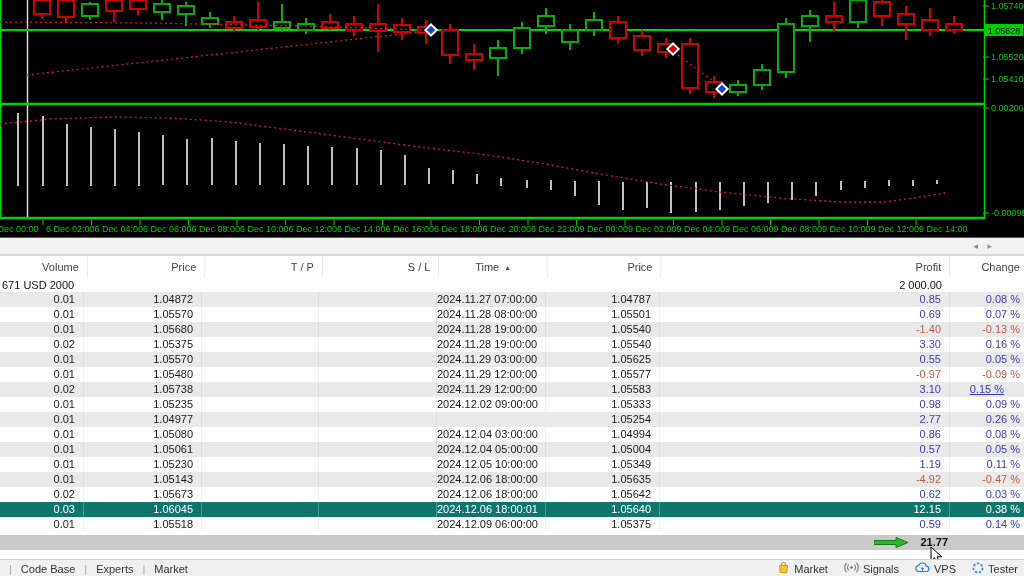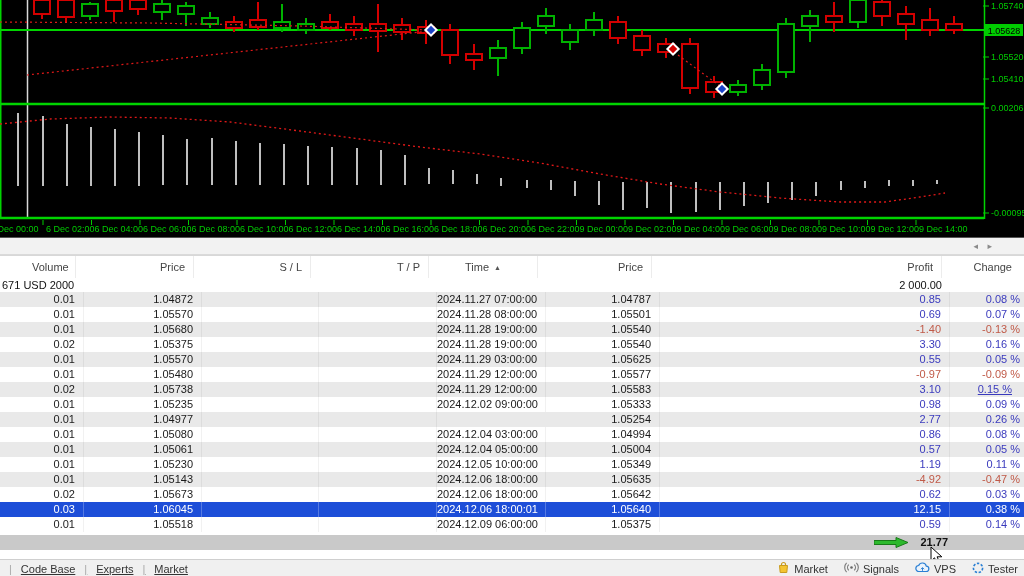--- a/index.html
+++ b/index.html
@@ -26,21 +26,21 @@
 
   
   #balance{position:absolute;left:0;top:278px;width:1024px;height:14px;background:#fff;font-size:11px;color:#111;}
   .bal-label{position:absolute;left:2px;top:0;line-height:14px;}
   .bal-profit{position:absolute;right:82px;top:0;line-height:14px;}
 
   
   #rows{position:absolute;left:0;top:292px;width:1024px;}
   .trow{position:absolute;left:0;width:1024px;height:15px;display:flex;background:#fff;}
   .trow.odd{background:#e9e9e9;}
-  .trow.selected{background:#1d4ed8;}
+  .trow.selected{background:#0f766e;}
   .cell{box-sizing:border-box;height:15px;line-height:15px;font-size:11px;color:#1a1a1a;
         padding:0 8px 0 0;text-align:right;border-right:1px solid rgba(0,0,0,0.055);
         overflow:hidden;white-space:nowrap;}
   .cell.pos{color:#3a3abd;} .cell.neg{color:#c05a48;}
   .trow.selected .cell{color:#fff;border-right-color:rgba(255,255,255,0.25);}
 
   
   #summary{position:absolute;left:0;top:535px;width:1024px;height:15px;background:#c9c9c9;}
   #summary .sum-val{position:absolute;right:76px;top:0;line-height:15px;font-size:11px;font-weight:bold;color:#111;}
   #summary svg{position:absolute;left:874px;top:2px;}
@@ -251,24 +251,24 @@
         <text x="919" y="232" fill="#00cc00" font-size="9px" font-family="&quot;Liberation Sans&quot;,sans-serif">9 Dec 14:00</text>
       </svg>
   </div>
 
   <div id="hscroll">
     <span class="harrow" id="hsl">◂</span>
     <span class="harrow" id="hsr">▸</span>
   </div>
 
   <div id="thead">
-      <div class="hcell" style="width: 76px; padding-left: 32px;"><span>Volume</span></div>
+      <div class="hcell" style="width: 88px; padding-left: 32px;"><span>Volume</span></div>
       <div class="hcell" style="width: 118px;"><span>Price</span></div>
+      <div class="hcell" style="width: 118px;"><span>T / P</span></div>
       <div class="hcell" style="width: 117px;"><span>S / L</span></div>
-      <div class="hcell" style="width: 118px;"><span>T / P</span></div>
       <div class="hcell center" style="width: 109px;"><span>Time</span><span class="sort-arrow">▲</span></div>
       <div class="hcell" style="width: 114px;"><span>Price</span></div>
       <div class="hcell" style="width: 290px;"><span>Profit</span></div>
       <div class="hcell" style="width: 74px; border-right: none; padding-right: 4px;"><span>Change</span></div>
     </div>
 
   <div id="balance">
     <span class="bal-label">671 USD 2000</span>
     <span class="bal-profit">2 000.00</span>
   </div>
@@ -335,21 +335,21 @@
         <div class="cell neg" style="width: 74px; border-right: none; padding-right: 4px;">-0.09 %</div>
       </div>
       <div class="trow odd" style="top: 90px;">
         <div class="cell" style="width: 84px;">0.02</div>
         <div class="cell" style="width: 118px;">1.05738</div>
         <div class="cell" style="width: 117px;"></div>
         <div class="cell" style="width: 118px;"></div>
         <div class="cell" style="width: 109px;">2024.11.29 12:00:00</div>
         <div class="cell" style="width: 114px;">1.05583</div>
         <div class="cell pos" style="width: 290px;">3.10</div>
-        <div class="cell pos" style="width: 74px; border-right: none; padding-right: 12px; text-decoration: underline;">0.15 %</div>
+        <div class="cell pos" style="width: 74px; border-right: none; padding-right: 20px; text-decoration: underline;">0.15 %</div>
       </div>
       <div class="trow" style="top: 105px;">
         <div class="cell" style="width: 84px;">0.01</div>
         <div class="cell" style="width: 118px;">1.05235</div>
         <div class="cell" style="width: 117px;"></div>
         <div class="cell" style="width: 118px;"></div>
         <div class="cell" style="width: 109px;">2024.12.02 09:00:00</div>
         <div class="cell" style="width: 114px;">1.05333</div>
         <div class="cell pos" style="width: 290px;">0.98</div>
         <div class="cell pos" style="width: 74px; border-right: none; padding-right: 4px;">0.09 %</div>
@@ -442,21 +442,21 @@
     </svg>
     <span class="sum-val">21.77</span>
   </div>
 
   <svg id="cursor" width="14" height="20" viewBox="0 0 14 20">
     <path d="M1,1 L1,15 L4.5,11.8 L7,17.5 L9.6,16.3 L7.1,10.8 L11.8,10.8 Z" fill="#fff" stroke="#000" stroke-width="1"></path>
   </svg>
 
   <div id="statusbar">
     <span class="tabsep">|</span>
-    <span id="tabs-holder" style="display:flex;align-items:flex-end;text-decoration:underline;">
+    <span id="tabs-holder" style="display:flex;align-items:flex-end;">
         <span class="tab">Code Base</span>
         <span class="tabsep">|</span>
         <span class="tab">Experts</span>
         <span class="tabsep">|</span>
         <span class="tab">Market</span>
       </span>
     <div id="status-right">
         <span class="sitem">
           <span><svg width="13" height="13" viewBox="0 0 13 13">
               <path d="M2.5,4.5 h8 l-0.7,7 h-6.6 Z" fill="#f4c430" stroke="#c89b1e" stroke-width="1"></path>

